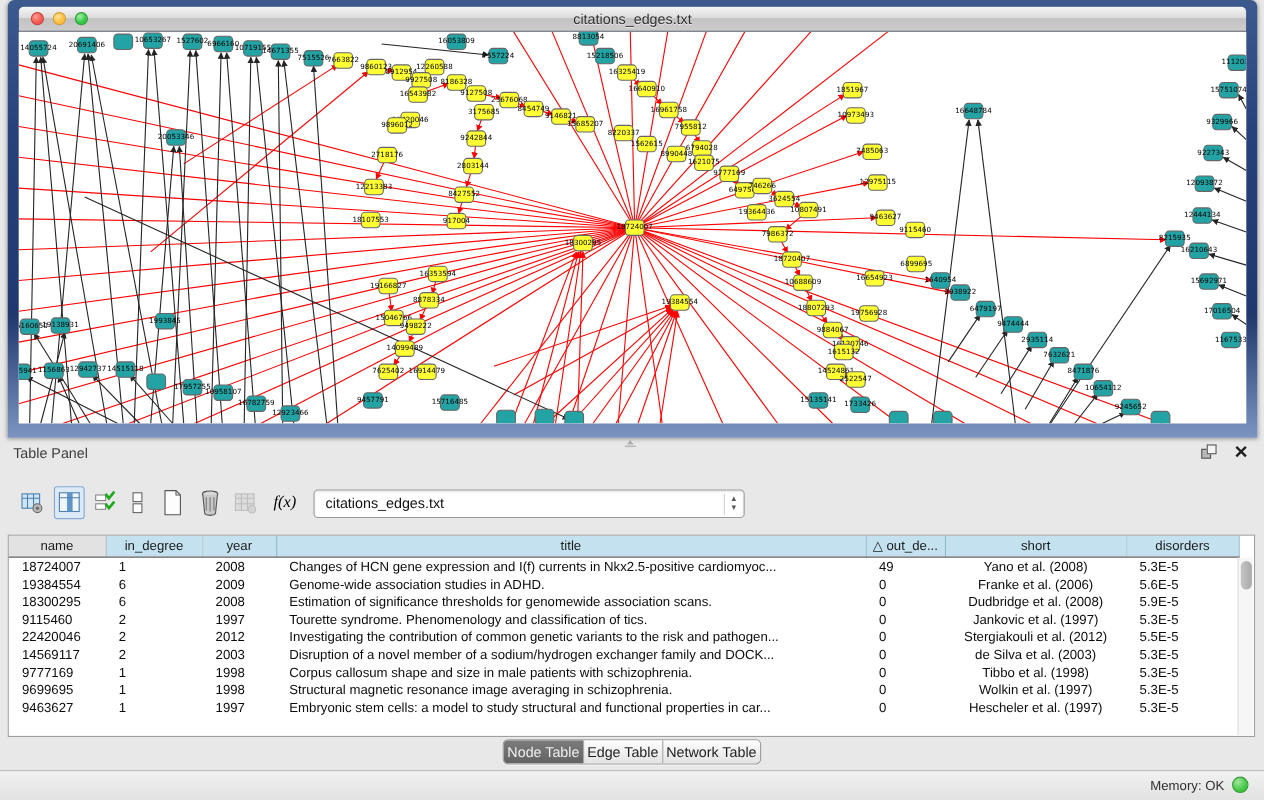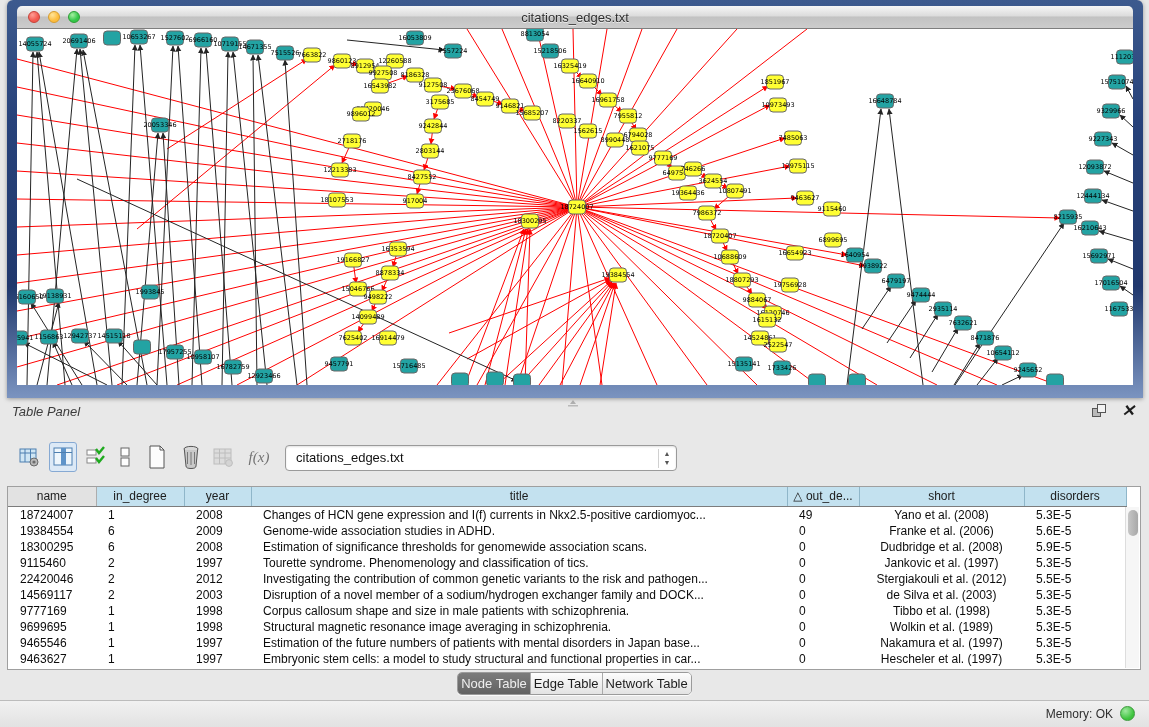--- a/index.html
+++ b/index.html
@@ -17,34 +17,34 @@
     text-align:center; font-size:13px; color:#2f2f2f; text-shadow:0 1px 0 rgba(255,255,255,.7); }
   .lights { position:absolute; left:11px; top:5px; display:flex; gap:8px; }
   .light { width:12px; height:12px; border-radius:50%; }
   .light.red { background:radial-gradient(circle at 35% 30%, #ff9d94, #f2584e 60%); border:1px solid #c64138; }
   .light.yellow { background:radial-gradient(circle at 35% 30%, #ffe49a, #fdbd3e 60%); border:1px solid #d79c2c; }
   .light.green { background:radial-gradient(circle at 35% 30%, #a4efa0, #33c748 60%); border:1px solid #2b9e33; }
   .net-canvas { position:absolute; left:10px; right:10px; top:29px; bottom:13px; background:#ffffff; overflow:hidden; }
   .net-canvas svg { display:block; }
 
   
-  .panel-header { position:absolute; left:0; top:398px; width:1149px; height:28px;font-style:italic; }
+  .panel-header { position:absolute; left:0; top:398px; width:1149px; height:28px; }
   .panel-title { position:absolute; left:12px; top:6px; font-size:13px; color:#3c3c3c; }
   .splitter-glyph { position:absolute; left:566px; top:2px; width:14px; height:7px; opacity:.6; }
   .panel-float { position:absolute; right:42px; top:6px; width:15px; height:15px; cursor:pointer; }
   .panel-float .sq1 { position:absolute; left:0; top:4px; width:9px; height:9px; border:1px solid #555; background:#b9b9b9; }
   .panel-float .sq2 { position:absolute; left:5px; top:0; width:9px; height:9px; border:1px solid #555; background:#f3f3f3; }
   .panel-close { position:absolute; right:14px; top:3px; font-size:16px; font-weight:bold; color:#1d1d1d; cursor:pointer; }
 
   .toolbar { position:absolute; left:7px; top:438px; width:1134px; height:42px; }
   .tool-btn { position:absolute; top:4px; width:28px; height:30px; border:1px solid transparent; border-radius:3px;
     display:flex; align-items:center; justify-content:center; }
   .tool-btn.pressed { border-color:#86a9d3; background:#dce9f6; }
   .tool-btn.disabled { opacity:.45; }
-  .fx { font-size:15px; color:#737373; font-style:italic; font-family:"Liberation Serif", serif; }
+  .fx { font-size:15px; color:#000000; font-style:italic; font-family:"Liberation Serif", serif; }
   .combo { position:absolute; left:278px; top:7px; width:392px; height:26px; background:#ffffff;
     border:1px solid #9a9a9a; border-radius:4px; box-shadow:inset 0 1px 2px rgba(0,0,0,.12); }
   .combo .val { position:absolute; left:10px; top:4px; font-size:13px; color:#111; }
   .combo .step { position:absolute; right:4px; top:3px; width:14px; height:19px; color:#555; font-size:7px;
     line-height:9px; text-align:center; border-left:1px solid #d0d0d0; padding-left:3px; }
 
   .table-wrap { position:absolute; left:7px; top:486px; width:1134px; height:184px; background:#ffffff;
     border:1px solid #9f9f9f; }
   table.data { border-collapse:collapse; table-layout:fixed; width:1118px; font-size:12px; }
   table.data th { height:19px; font-weight:normal; font-size:12px; color:#1c1c1c; text-align:center;
@@ -880,30 +880,21 @@
           <td>0</td>
           <td class="center">Tibbo et al. (1998)</td>
           <td>5.3E-5</td>
         </tr>
         <tr>
           <td>9699695</td>
           <td>1</td>
           <td>1998</td>
           <td>Structural magnetic resonance image averaging in schizophrenia.</td>
           <td>0</td>
-          <td class="center">Wolkin et al. (1989)</td>
-          <td>5.3E-5</td>
-        </tr>
-        <tr>
-          <td>9465546</td>
-          <td>1</td>
-          <td>1997</td>
-          <td>Estimation of the future numbers of patients with mental disorders in Japan base...</td>
-          <td>0</td>
-          <td class="center">Nakamura et al. (1997)</td>
+          <td class="center">Wolkin et al. (1997)</td>
           <td>5.3E-5</td>
         </tr>
         <tr>
           <td>9463627</td>
           <td>1</td>
           <td>1997</td>
           <td>Embryonic stem cells: a model to study structural and functional properties in car...</td>
           <td>0</td>
           <td class="center">Hescheler et al. (1997)</td>
           <td>5.3E-5</td>

